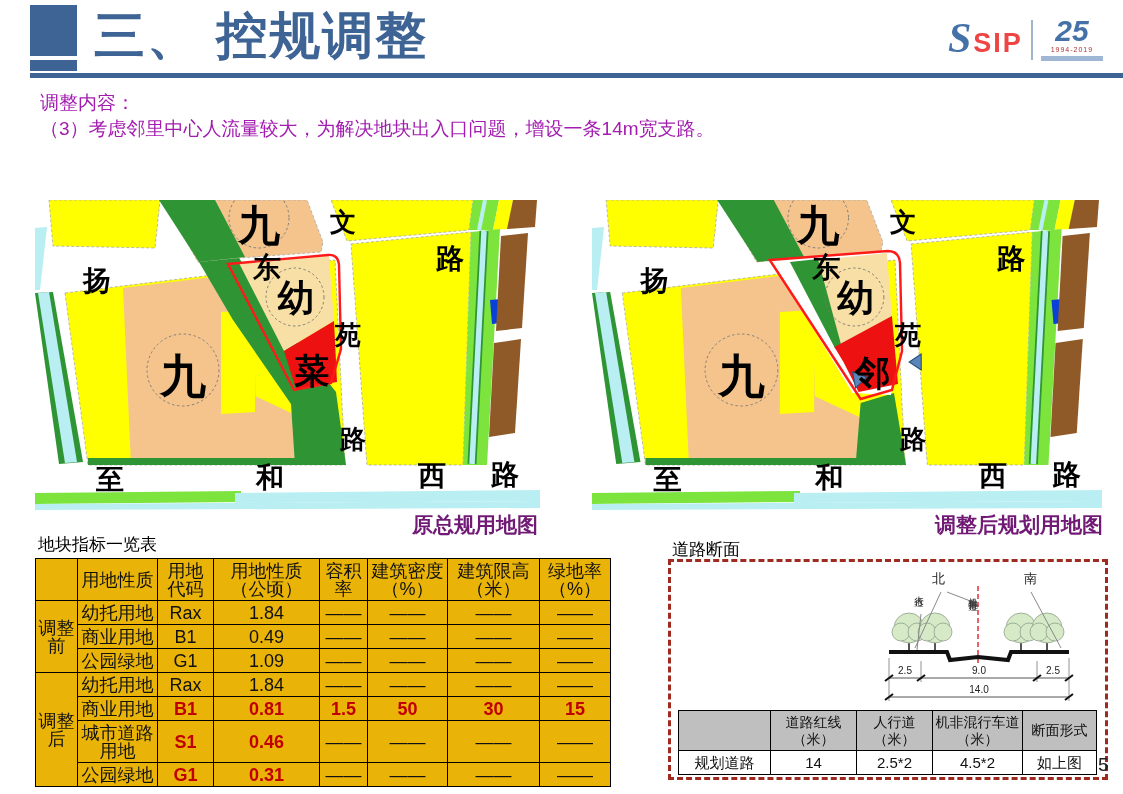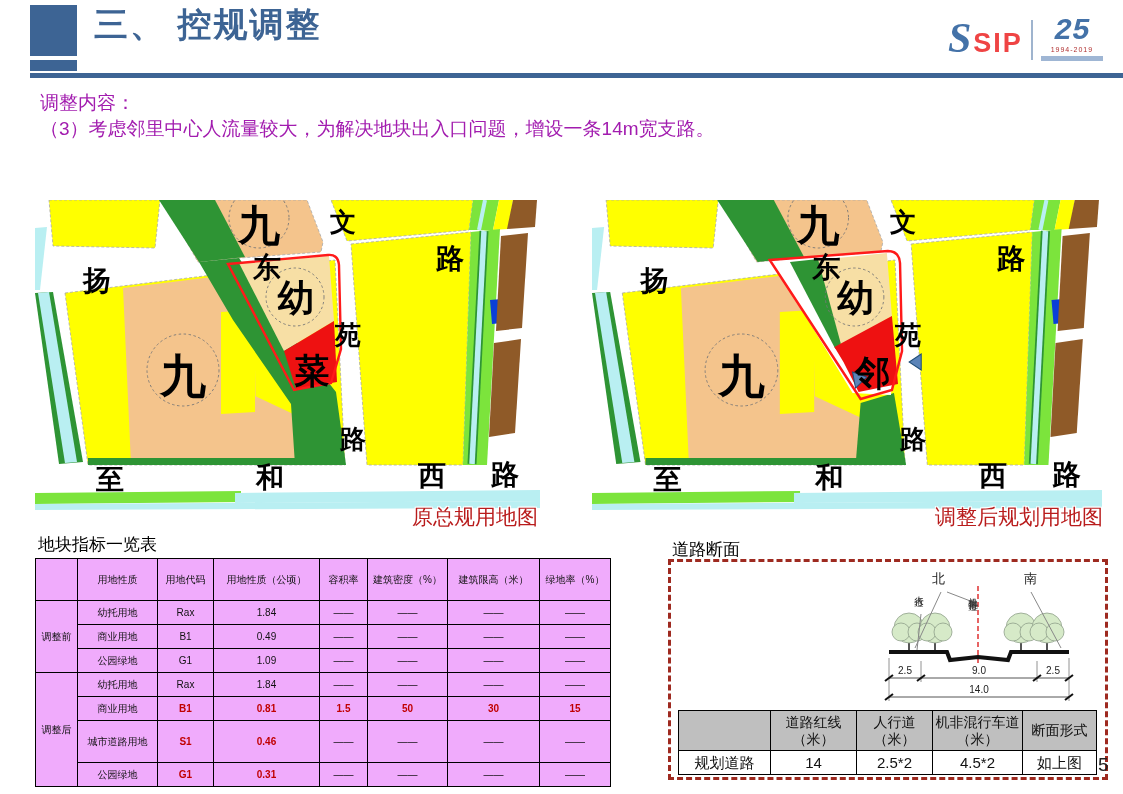--- a/index.html
+++ b/index.html
@@ -2,40 +2,40 @@
 <html><head>
 <meta charset="utf-8">
 <style>
   html,body{margin:0;padding:0;background:#e8e8e8;}
   .slide{position:relative;width:1123px;height:794px;background:#fff;overflow:hidden;
          font-family:"Liberation Sans","DejaVu Sans",sans-serif;color:#111;}
   .abs{position:absolute;}
   
   .hdr-square{left:30px;top:5px;width:47px;height:51px;background:#3D6494;}
   .hdr-bar{left:30px;top:60px;width:47px;height:11px;background:#3D6494;}
-  .hdr-title{left:94px;top:2px;font-size:34px;font-weight:bold;color:#3D6494;letter-spacing:2px;}
+  .hdr-title{left:94px;top:2px;font-size:51px;font-weight:bold;color:#3D6494;letter-spacing:2px;}
   .hdr-rule{left:30px;top:73px;width:1093px;height:5px;background:#3D6494;}
   .logo{left:948px;top:16px;height:52px;display:flex;align-items:flex-start;}
   .logo-s{font-family:"Liberation Serif",serif;font-style:italic;font-weight:bold;font-size:42px;color:#4472A8;line-height:44px;}
   .logo-sip{font-size:27px;font-weight:bold;color:#ef4444;letter-spacing:2px;margin:12px 6px 0 2px;}
   .logo-div{width:2px;height:40px;background:#9FB4CE;margin:4px 8px 0 2px;}
   .logo-25{display:flex;flex-direction:column;align-items:center;}
-  .logo-25-num{font-family:Liberation Mono, monospace;font-style:italic;font-weight:bold;font-size:30px;color:#4472A8;line-height:30px;}
+  .logo-25-num{font-family:Liberation Sans, sans-serif;font-style:italic;font-weight:bold;font-size:30px;color:#4472A8;line-height:30px;}
   .logo-years{font-size:7px;color:#B03030;line-height:8px;letter-spacing:1px;}
   .logo-sub{width:62px;height:5px;background:#9FB6D4;margin-top:2px;}
   
   .intro{left:40px;top:90px;font-size:19px;line-height:26px;color:#a21caf;}
   
-  .map-caption{font-size:21px;font-weight:400;color:#b91c1c;
-    text-shadow:-1px -1px 0 #fff,1px -1px 0 #fff,-1px 1px 0 #fff,1px 1px 0 #fff,0 0 3px #fff;}
+  .map-caption{font-size:21px;font-weight:700;color:#701a75;
+    text-shadow:-1px -1px 0 #fff,1px -1px 0 #fff,-1px 1px 0 #fff,1px 1px 0 #fff,0 0 3px #fff;margin-top:8px;}
   .cap-left{right:585px;top:503px;}
   .cap-right{right:20px;top:503px;}
   
   .sec-title{font-size:17px;color:#000;}
-  .ind{border-collapse:collapse;table-layout:fixed;font-size:10px;background:#f0abfc;}
+  .ind{border-collapse:collapse;table-layout:fixed;font-size:18px;background:#eab308;}
   .ind td{border:1px solid #000;text-align:center;vertical-align:middle;padding:0 2px;line-height:18px;word-break:break-all;}
   .ind .hd{line-height:18px;}
   .rd{color:#C00000;font-weight:bold;}
   
   .road-box{left:668px;top:559px;width:434px;height:215px;border:3px dashed #9E2A20;}
   .rt{border-collapse:collapse;table-layout:fixed;font-size:15px;position:absolute;left:7px;top:148px;}
   .rt td{border:1px solid #000;text-align:center;vertical-align:middle;padding:0 1px;line-height:17px;word-break:break-all;}
   .rt .hd{background:#BFBFBF;font-size:14px;}
   .vert{writing-mode:vertical-rl;text-orientation:upright;font-size:9.5px;color:#333;letter-spacing:1px;line-height:10px;}
   .dlab{font-size:13px;color:#222;}

